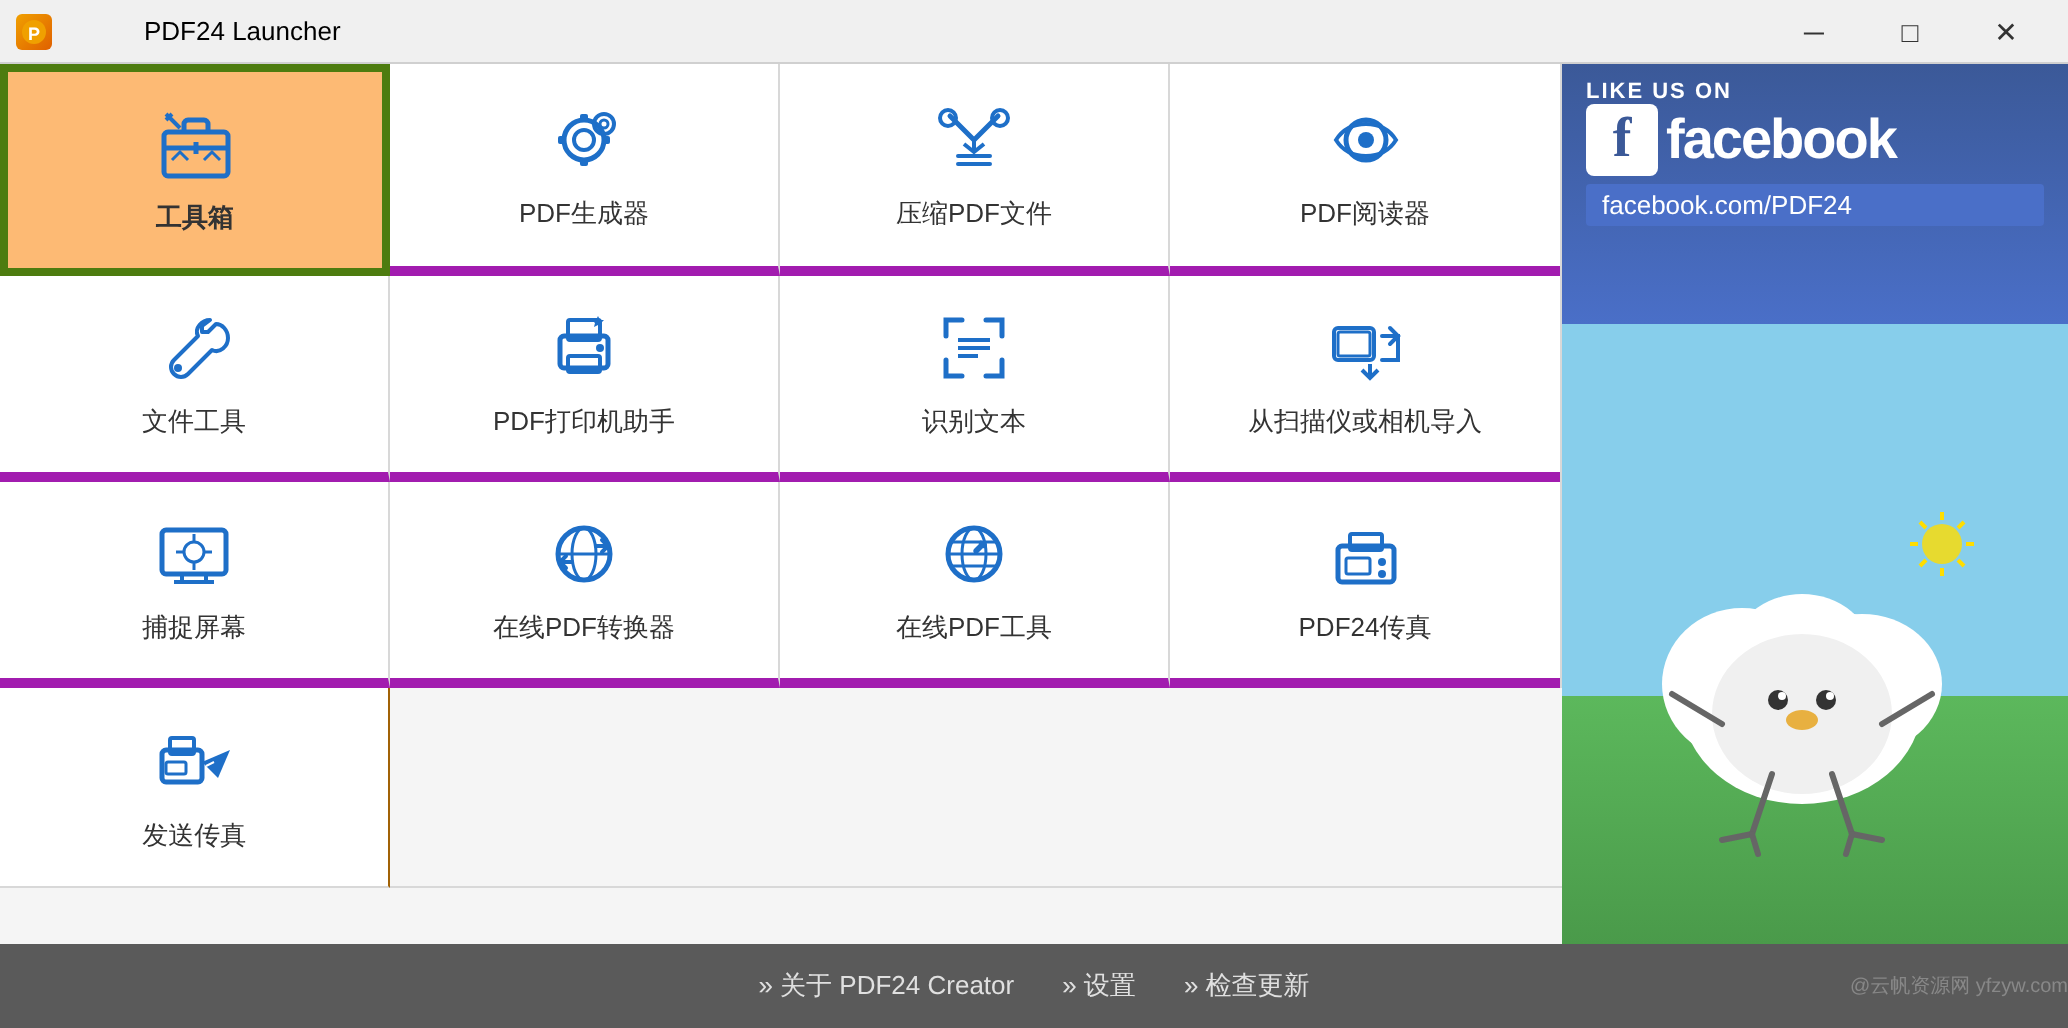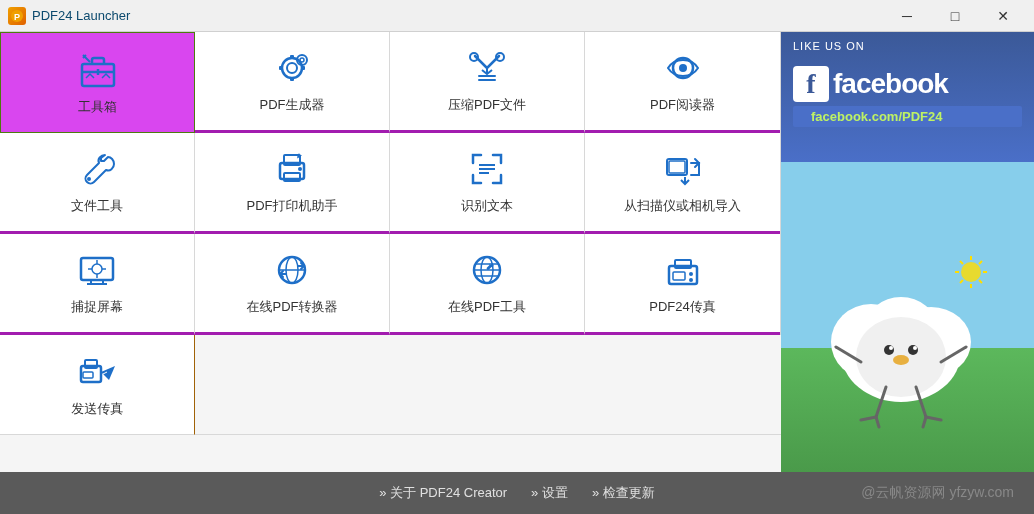--- a/index.html
+++ b/index.html
@@ -24,22 +24,23 @@
       width: 18px;
       height: 18px;
       margin-right: 6px;
       background: linear-gradient(135deg, #f0a000, #e06000);
       border-radius: 3px;
       display: flex; align-items: center; justify-content: center;
       font-size: 10px; color: white;
     }
     .titlebar-title {
       font-size: 13px;
-      color: #0c4a6e;
+      color: #000000;
       flex: 1;
+      margin-left: 40px;
     }
     .titlebar-controls {
       display: flex;
       gap: 2px;
     }
     .titlebar-btn {
       width: 46px;
       height: 32px;
       display: flex;
       align-items: center;
@@ -67,30 +68,31 @@
       flex: 1;
       border-right: 1px solid #d8d8d8;
     }
 
     .grid-item {
       display: flex;
       flex-direction: column;
       align-items: center;
       justify-content: center;
       border-right: 1px solid #d8d8d8;
-      border-bottom: 3px solid #a21caf;
+      border-bottom: 5px solid #a21caf;
       cursor: pointer;
       padding: 16px 8px;
       background: white;
       min-height: 100px;
       transition: background 0.1s;
     }
     .grid-item.active {
-      background: #d946ef;
-      border: 1px solid #4d7c0f;
+      background: #fdba74;
+      border: 4px solid #4d7c0f;
+      font-weight: bold;
     }
     .grid-item:nth-child(4n) { border-right: none; }
 
     .last-row-item {
       display: flex;
       flex-direction: column;
       align-items: center;
       justify-content: center;
       border-right: 1px solid #a16207;
       border-bottom: 1px solid #d8d8d8;
@@ -132,23 +134,23 @@
       position: relative;
       overflow: hidden;
       display: flex;
       flex-direction: column;
       align-items: flex-start;
       padding: 8px 12px;
     }
     .fb-like-us {
       color: white;
       font-size: 11px;
-      font-weight: normal;
+      font-weight: bold;
       letter-spacing: 1px;
-      margin-bottom: 14px;
+      margin-bottom: 0;
     }
     .fb-logo-row {
       display: flex;
       align-items: center;
       gap: 4px;
     }
     .fb-f {
       width: 36px;
       height: 36px;
       background: white;
@@ -163,24 +165,24 @@
     }
     .fb-text {
       color: white;
       font-size: 28px;
       font-weight: bold;
       font-family: Arial, sans-serif;
       letter-spacing: -1px;
     }
     .fb-url-bar {
       background: #4a6fc8;
-      color: #bef264;
+      color: #ffffff;
       font-size: 13px;
-      font-weight: bold;
-      padding: 3px 18px;
+      font-weight: normal;
+      padding: 3px 8px;
       margin-top: 4px;
       border-radius: 2px;
       width: 100%;
     }
 
     .mascot-area {
       flex: 1;
       background: linear-gradient(180deg, #87ceeb 0%, #87ceeb 60%, #5cb85c 60%, #4a9a4a 100%);
       display: flex;
       align-items: flex-end;
@@ -210,22 +212,22 @@
     .footer-link {
       color: #e0e0e0;
       font-size: 13px;
       cursor: pointer;
       display: flex;
       align-items: center;
       gap: 4px;
     }
     .footer-watermark {
       position: absolute;
-      right: 20px;
-      font-size: 14px;
+      right: 0;
+      font-size: 10px;
       color: #888;
     }
   </style>
 </head>
 <body>
 
 <div class="titlebar">
   <div class="titlebar-icon">
     <svg width="14" height="14" viewBox="0 0 14 14">
       <circle cx="7" cy="7" r="6" fill="#f0a000"></circle>

